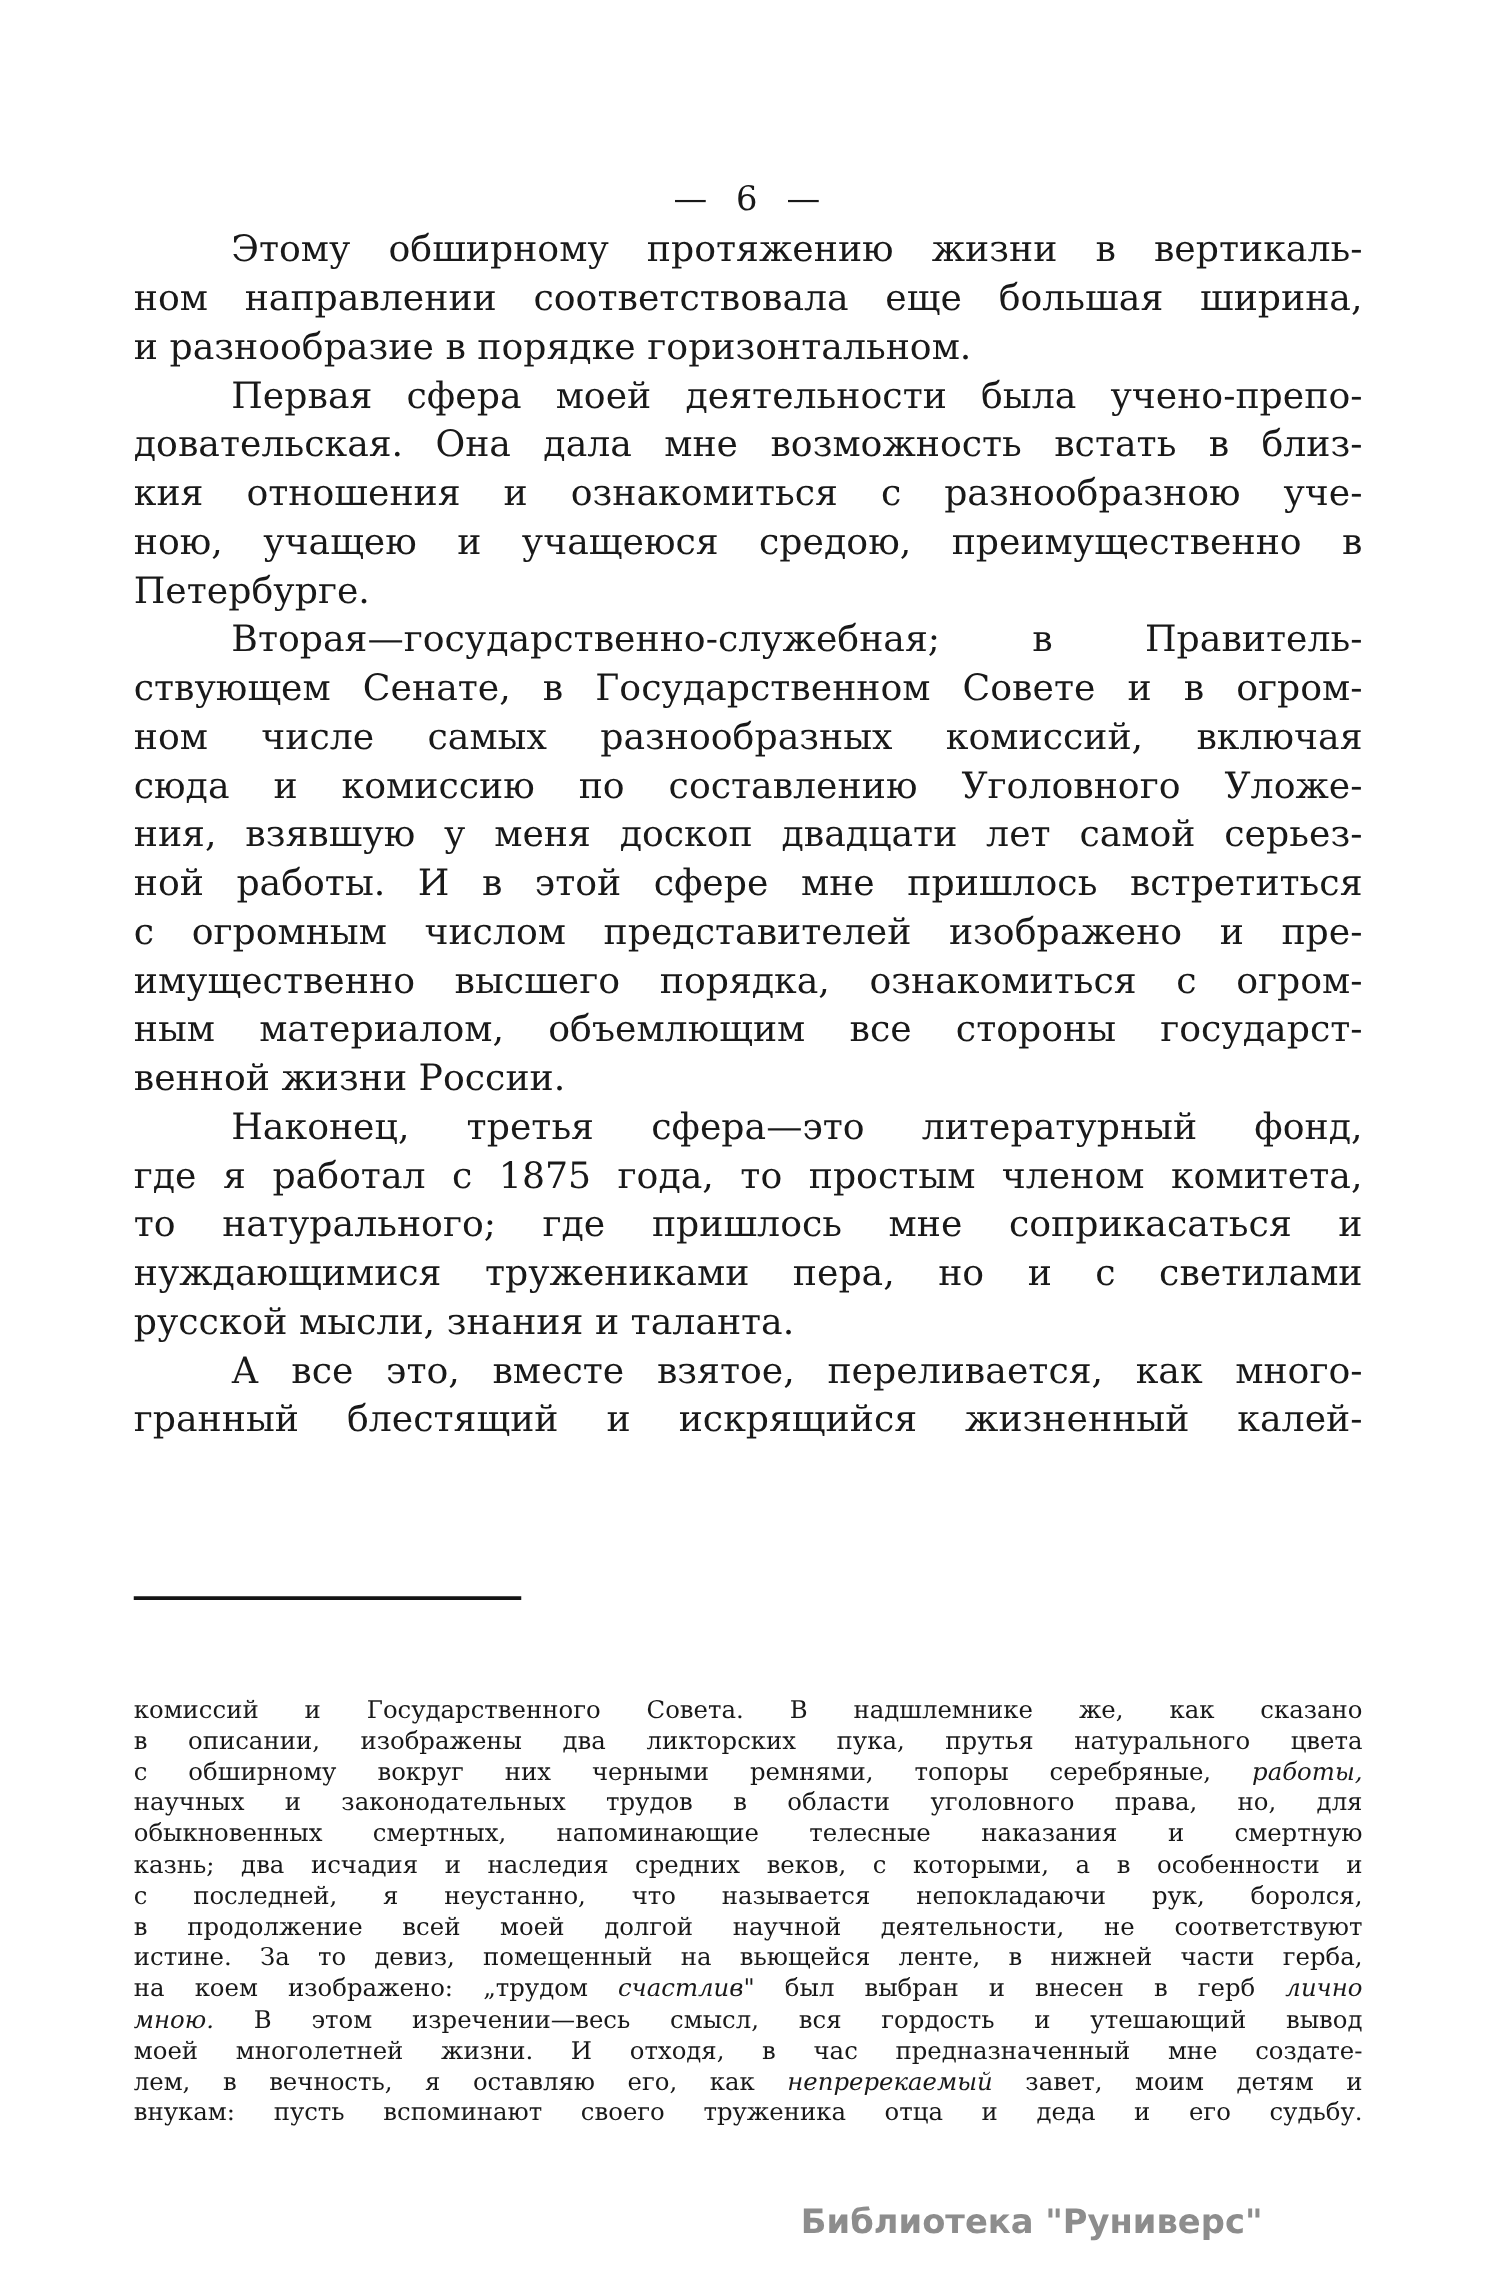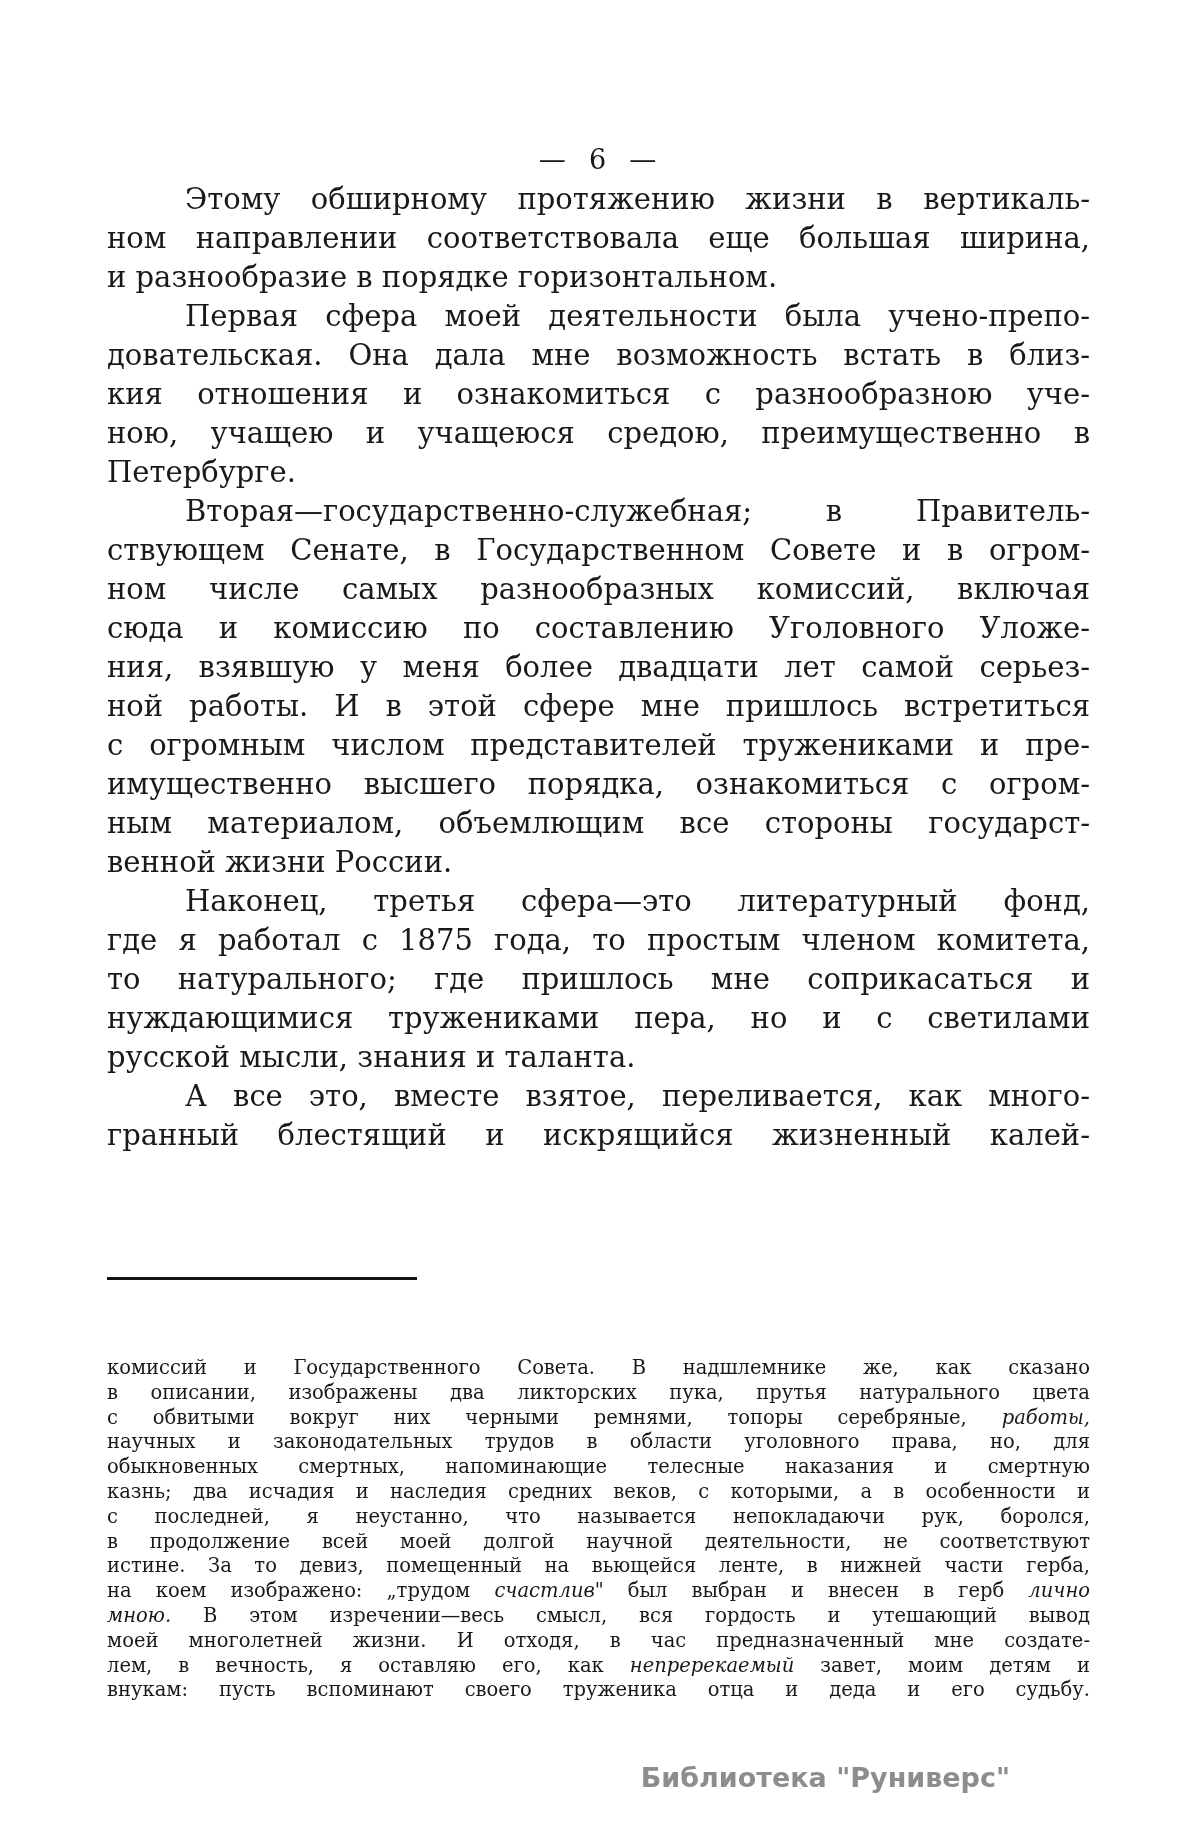--- a/index.html
+++ b/index.html
@@ -80,44 +80,44 @@
         <div class="line"><span>довательская. Она дала мне возможность встать в близ-</span></div>
         <div class="line"><span>кия отношения и ознакомиться с разнообразною уче-</span></div>
         <div class="line"><span>ною, учащею и учащеюся средою, преимущественно в</span></div>
         <div class="line endline"><span>Петербурге.</span></div>
       </div>
       <div>
         <div class="line indent"><span>Вторая—государственно-служебная; в Правитель-</span></div>
         <div class="line"><span>ствующем Сенате, в Государственном Совете и в огром-</span></div>
         <div class="line"><span>ном числе самых разнообразных комиссий, включая</span></div>
         <div class="line"><span>сюда и комиссию по составлению Уголовного Уложе-</span></div>
-        <div class="line"><span>ния, взявшую у меня более двадцати лет самой серьез-</span></div>
+        <div class="line"><span>ния, взявшую у меня доскоп двадцати лет самой серьез-</span></div>
         <div class="line"><span>ной работы. И в этой сфере мне пришлось встретиться</span></div>
-        <div class="line"><span>с огромным числом представителей тружениками и пре-</span></div>
+        <div class="line"><span>с огромным числом представителей изображено и пре-</span></div>
         <div class="line"><span>имущественно высшего порядка, ознакомиться с огром-</span></div>
         <div class="line"><span>ным материалом, объемлющим все стороны государст-</span></div>
         <div class="line endline"><span>венной жизни России.</span></div>
       </div>
       <div>
         <div class="line indent"><span>Наконец, третья сфера—это литературный фонд,</span></div>
         <div class="line"><span>где я работал с 1875 года, то простым членом комитета,</span></div>
         <div class="line"><span>то натурального; где пришлось мне соприкасаться и</span></div>
         <div class="line"><span>нуждающимися тружениками пера, но и с светилами</span></div>
         <div class="line endline"><span>русской мысли, знания и таланта.</span></div>
       </div>
       <div>
         <div class="line indent"><span>А все это, вместе взятое, переливается, как много-</span></div>
         <div class="line"><span>гранный блестящий и искрящийся жизненный калей-</span></div>
       </div>
     </div>
   <div id="footnote-rule"></div>
   <div id="footnote-text">
       <div class="line"><span>комиссий и Государственного Совета. В надшлемнике же, как сказано</span></div>
       <div class="line"><span>в описании, изображены два ликторских пука, прутья натурального цвета</span></div>
-      <div class="line"><span>с обвитыми вокруг них черными ремнями, топоры серебряные, </span><span class="it">работы,</span></div>
+      <div class="line"><span>с обширному вокруг них черными ремнями, топоры серебряные, </span><span class="it">работы,</span></div>
       <div class="line"><span>научных и законодательных трудов в области уголовного права, но, для</span></div>
       <div class="line"><span>обыкновенных смертных, напоминающие телесные наказания и смертную</span></div>
       <div class="line"><span>казнь; два исчадия и наследия средних веков, с которыми, а в особенности и</span></div>
       <div class="line"><span>с последней, я неустанно, что называется непокладаючи рук, боролся,</span></div>
       <div class="line"><span>в продолжение всей моей долгой научной деятельности, не соответствуют</span></div>
       <div class="line"><span>истине. За то девиз, помещенный на вьющейся ленте, в нижней части герба,</span></div>
       <div class="line"><span>на коем изображено: „трудом </span><span class="it">счастлив</span><span>" был выбран и внесен в герб </span><span class="it">лично</span></div>
       <div class="line"><span class="it">мною.</span><span> В этом изречении—весь смысл, вся гордость и утешающий вывод</span></div>
       <div class="line"><span>моей многолетней жизни. И отходя, в час предназначенный мне создате-</span></div>
       <div class="line"><span>лем, в вечность, я оставляю его, как </span><span class="it">непререкаемый</span><span> завет, моим детям и</span></div>

